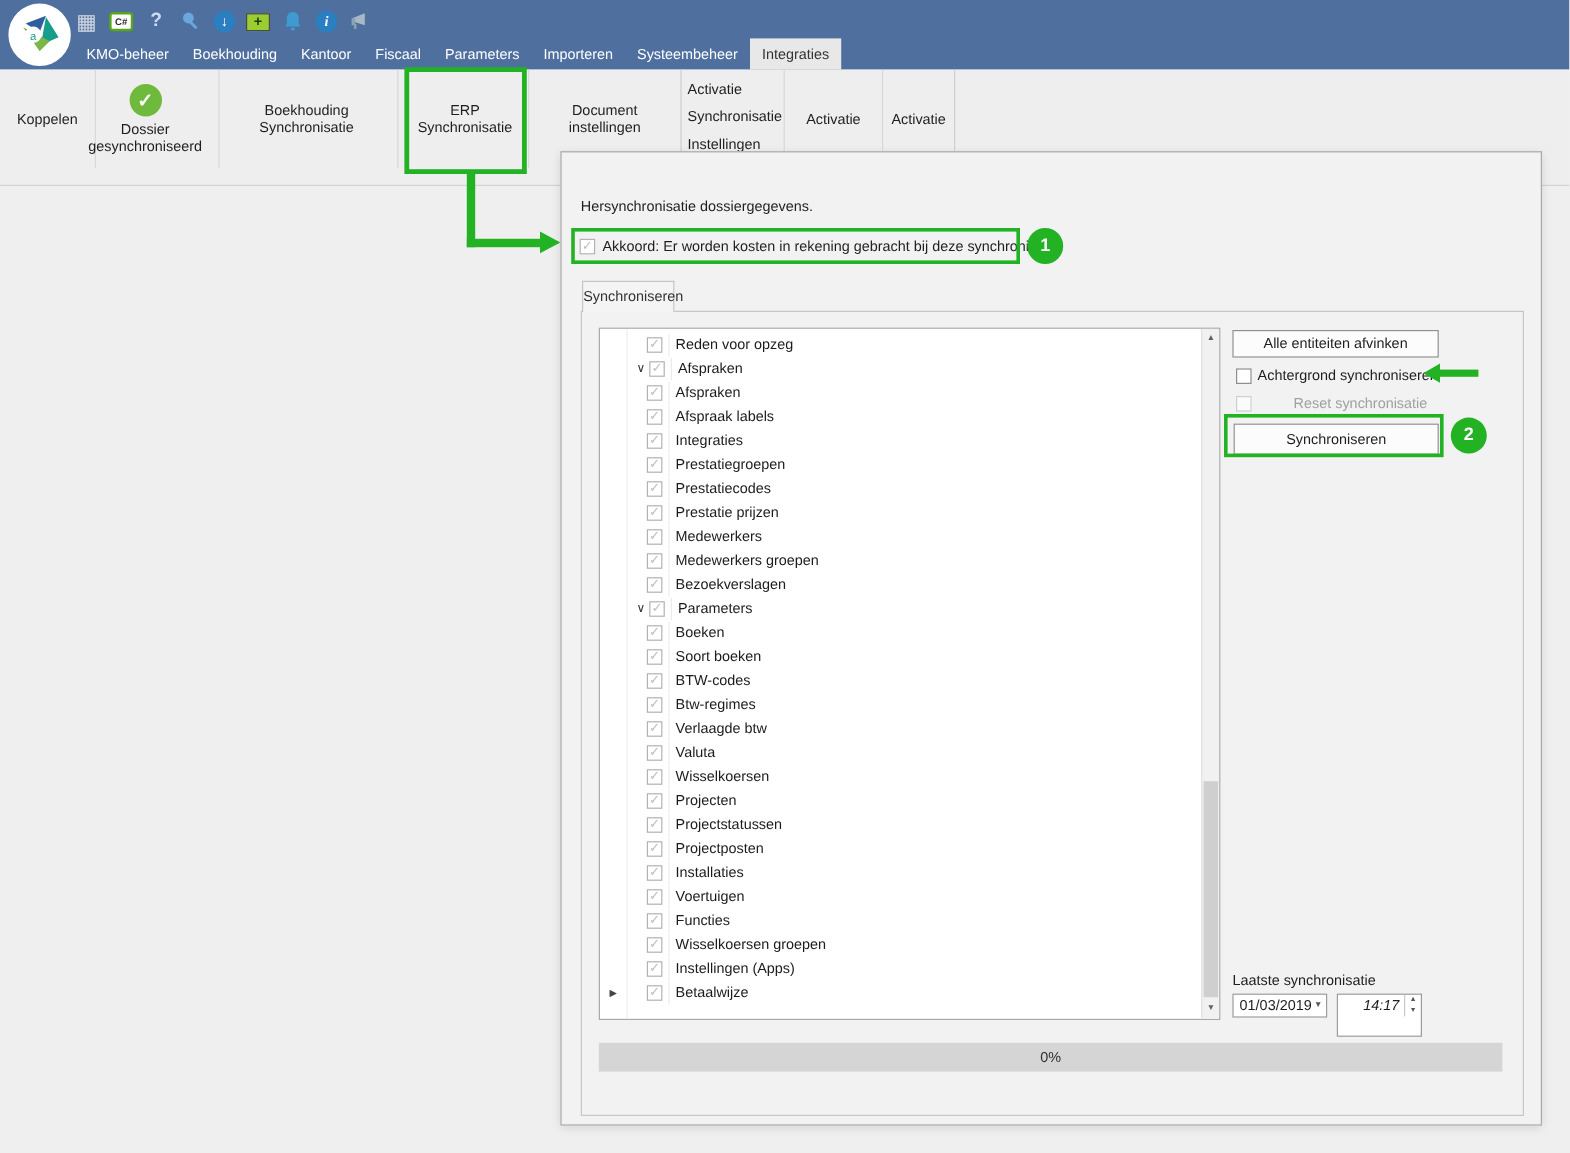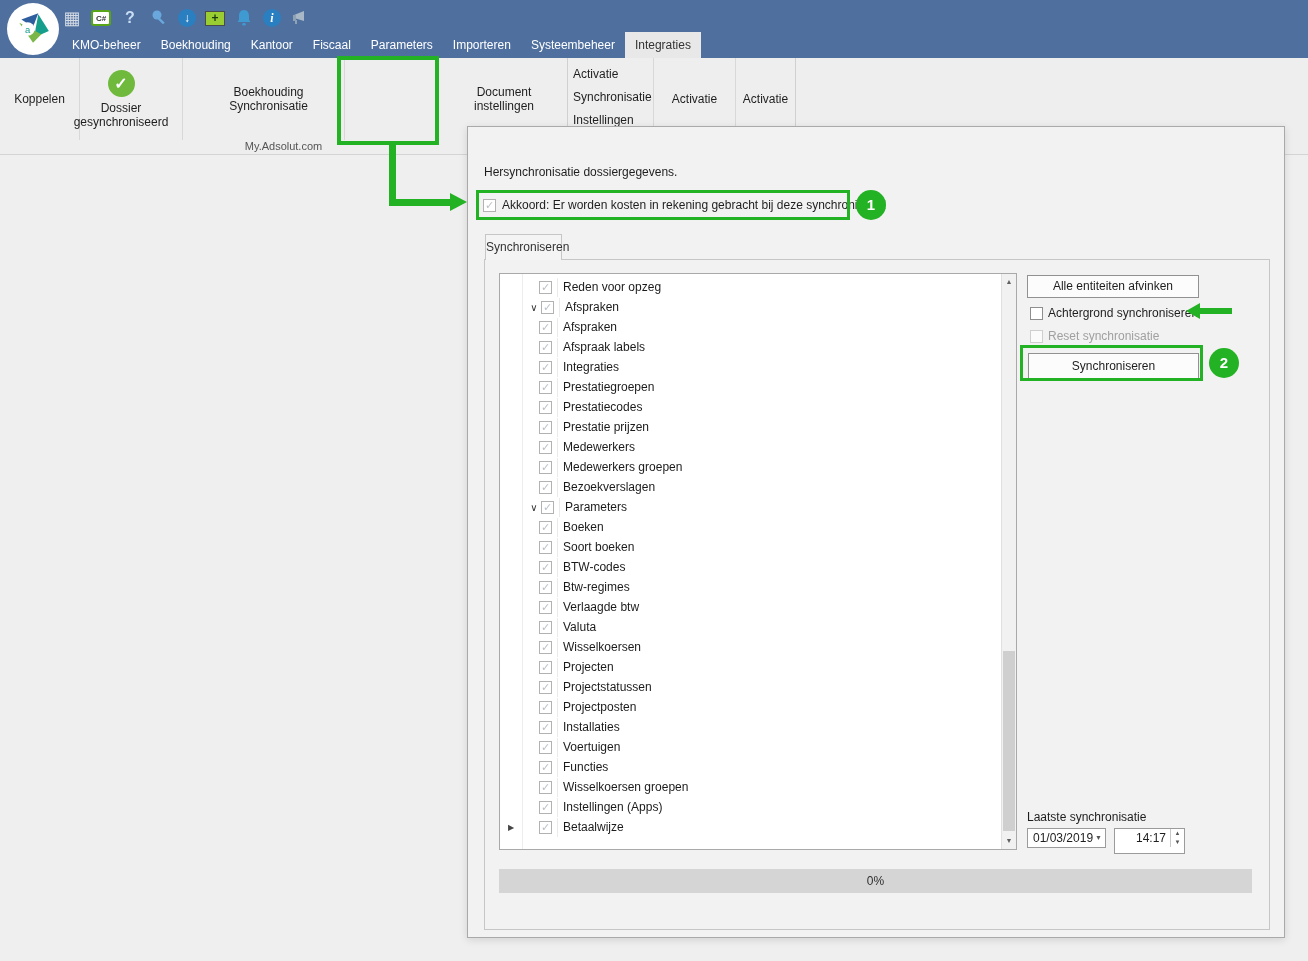--- a/index.html
+++ b/index.html
@@ -64,29 +64,29 @@
   .sbtn { position:absolute; left:0; width:14px; height:16px; text-align:center; font-size:7px; color:#606060; line-height:16px; }
   .sbtn.up { top:0; } .sbtn.down { bottom:0; }
   .sthumb { position:absolute; left:1px; top:377px; width:12px; height:180px; background:#cfcfcf; }
 
   
   .btn { position:absolute; background:#fcfcfc; border:1px solid #919191; font-size:12px; color:#1e1e1e; text-align:center; }
   .btn-uncheck { left:542px; top:15px; width:172px; height:23px; line-height:21px; }
   .btn-sync { left:543px; top:93px; width:171px; height:26px; line-height:24px; }
   .chk-row { position:absolute; display:flex; align-items:center; }
   .chk-bg { left:545px; top:46px; }
-  .chk-reset { left:545px; top:69px; }
+  .chk-reset { left:545px; top:69px;gap:30px; }
   .chk-row .clbl { margin-left:5px; font-size:12px; color:#1e1e1e; }
   .chk-row .clbl.dis { color:#a0a0a0; }
   .lastsync-lbl { position:absolute; left:542px; top:550px; font-size:12px; color:#1e1e1e; }
   .field { position:absolute; background:#fff; border:1px solid #9b9b9b; font-size:12px; color:#1e1e1e; }
   .date-field { left:542px; top:568px; width:79px; height:20px; }
   .date-field .val { position:absolute; left:5px; top:0; line-height:18px; }
   .drop { position:absolute; right:3px; top:0; height:18px; line-height:18px; font-size:7px; color:#555; }
-  .time-field { left:629px; top:568px; width:71px; height:26px; }
+  .time-field { left:629px; top:568px; width:71px; height:36px;font-style:italic; }
   .time-field .val { position:absolute; right:18px; top:0; line-height:18px; }
   .spin { position:absolute; right:0; top:0; width:14px; height:18px; border-left:1px solid #c9c9c9; }
   .spin div { height:9px; font-size:6px; color:#555; text-align:center; line-height:9px; }
   .progress { position:absolute; left:14px; top:609px; width:753px; height:24px; background:#d5d5d5; text-align:center; font-size:12px; color:#2f2f2f; line-height:24px; }
 
   
   .ann { position:absolute; z-index:40; }
   .gbox { border:4px solid #23b223; background:transparent; }
   .gbox3 { border:3px solid #23b223; background:transparent; }
   .gcircle { width:30px; height:30px; border-radius:50%; background:#23b223; color:#fff; font-size:15px; font-weight:bold; text-align:center; line-height:30px; }
@@ -152,42 +152,44 @@
 
   <div class="ribbon">
     <div class="rcell" style="left:0;width:80px;">
         <span class="lbl">Koppelen</span>
       </div>
     <div class="rcell dossier-cell" style="left:60px;width:123px;">
       <div class="dossier-ico">✓</div>
       <span class="l1">Dossier</span>
       <span class="l2">gesynchroniseerd</span>
     </div>
-    <div class="rcell" style="left:193px;width:152px;justify-content:center;">
+    <div class="rcell" style="left:180px;width:152px;justify-content:center;">
         <span class="lbl">Boekhouding Synchronisatie</span>
+      </div>
+    <div class="rcell" style="left:335px;width:106px;">
+        <span class="lbl">ERP Synchronisatie</span>
       </div>
     <div class="rcell" style="left:441px;width:126px;border-right:none;">
         <span class="lbl">Document instellingen</span>
       </div>
     <div class="rdiv" style="left:567px;"></div>
     <div class="rcell threeline" style="left:568px;width:85px;border-right:none;">
       <span>Activatie</span>
       <span>Synchronisatie</span>
       <span>Instellingen</span>
     </div>
     <div class="rdiv" style="left:653px;height:82px;background:#d8d8d8;"></div>
     <div class="rcell" style="left:654px;width:81px;border-right:none;">
         <span class="lbl">Activatie</span>
       </div>
     <div class="rdiv" style="left:735px;height:82px;background:#d8d8d8;"></div>
     <div class="rcell" style="left:736px;width:59px;border-right:none;">
         <span class="lbl">Activatie</span>
       </div>
     <div class="rdiv" style="left:795px;"></div>
-    <div class="rcaption">My.Adsolut.com</div>
   </div>
 
   <div class="dialog">
 
     <div class="dsub">Hersynchronisatie dossiergegevens.</div>
 
     <div class="agree-row">
       <span class="cb">✓</span>
       <span class="albl">Akkoord: Er worden kosten in rekening gebracht bij deze synchronisatie!</span>
     </div>

